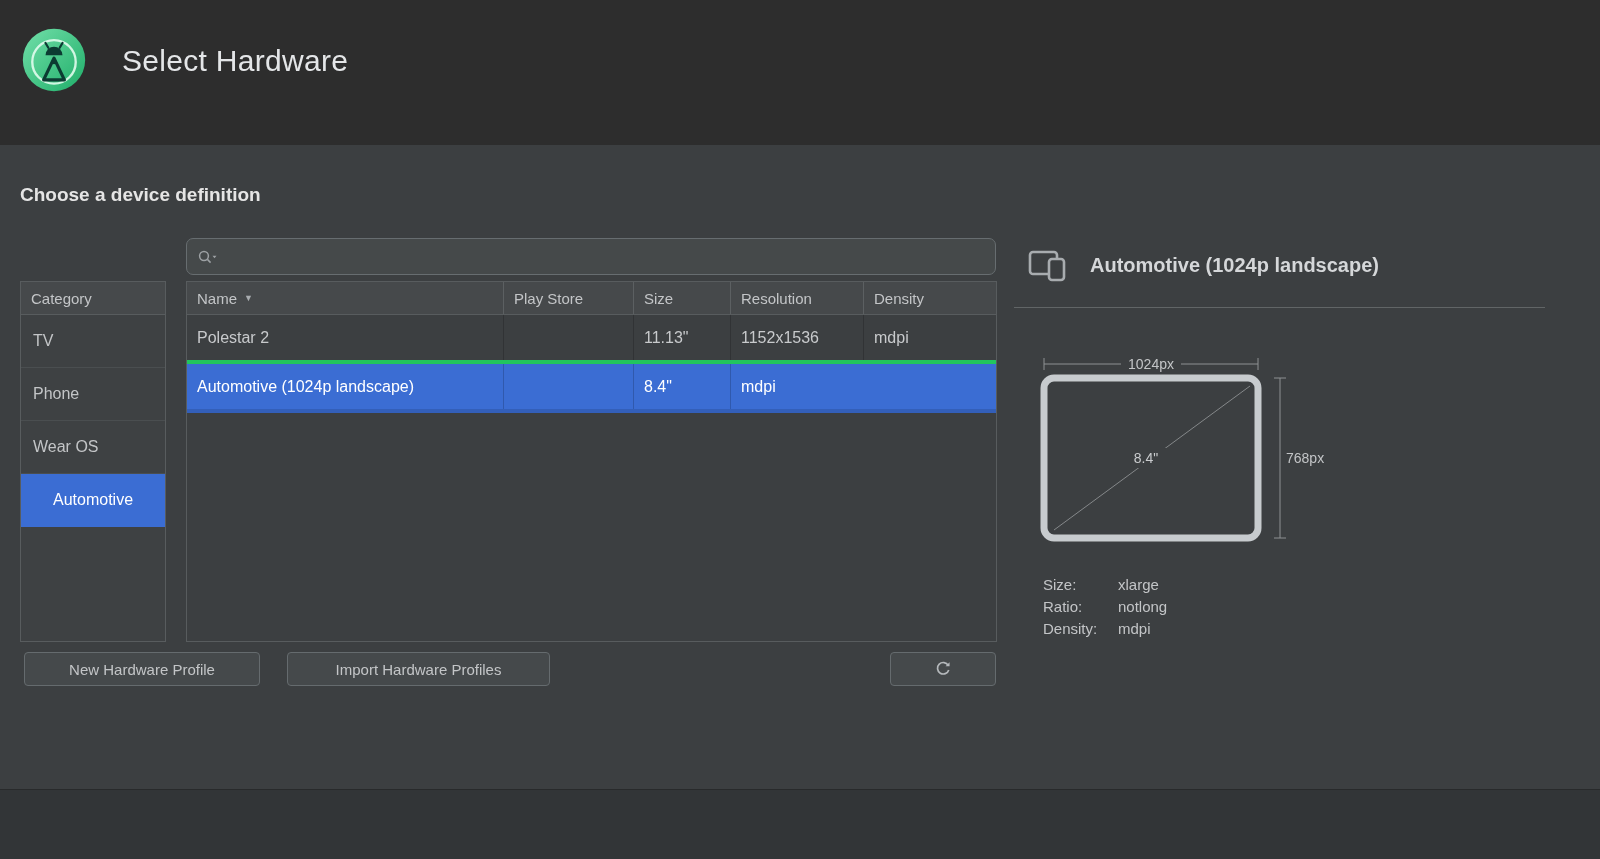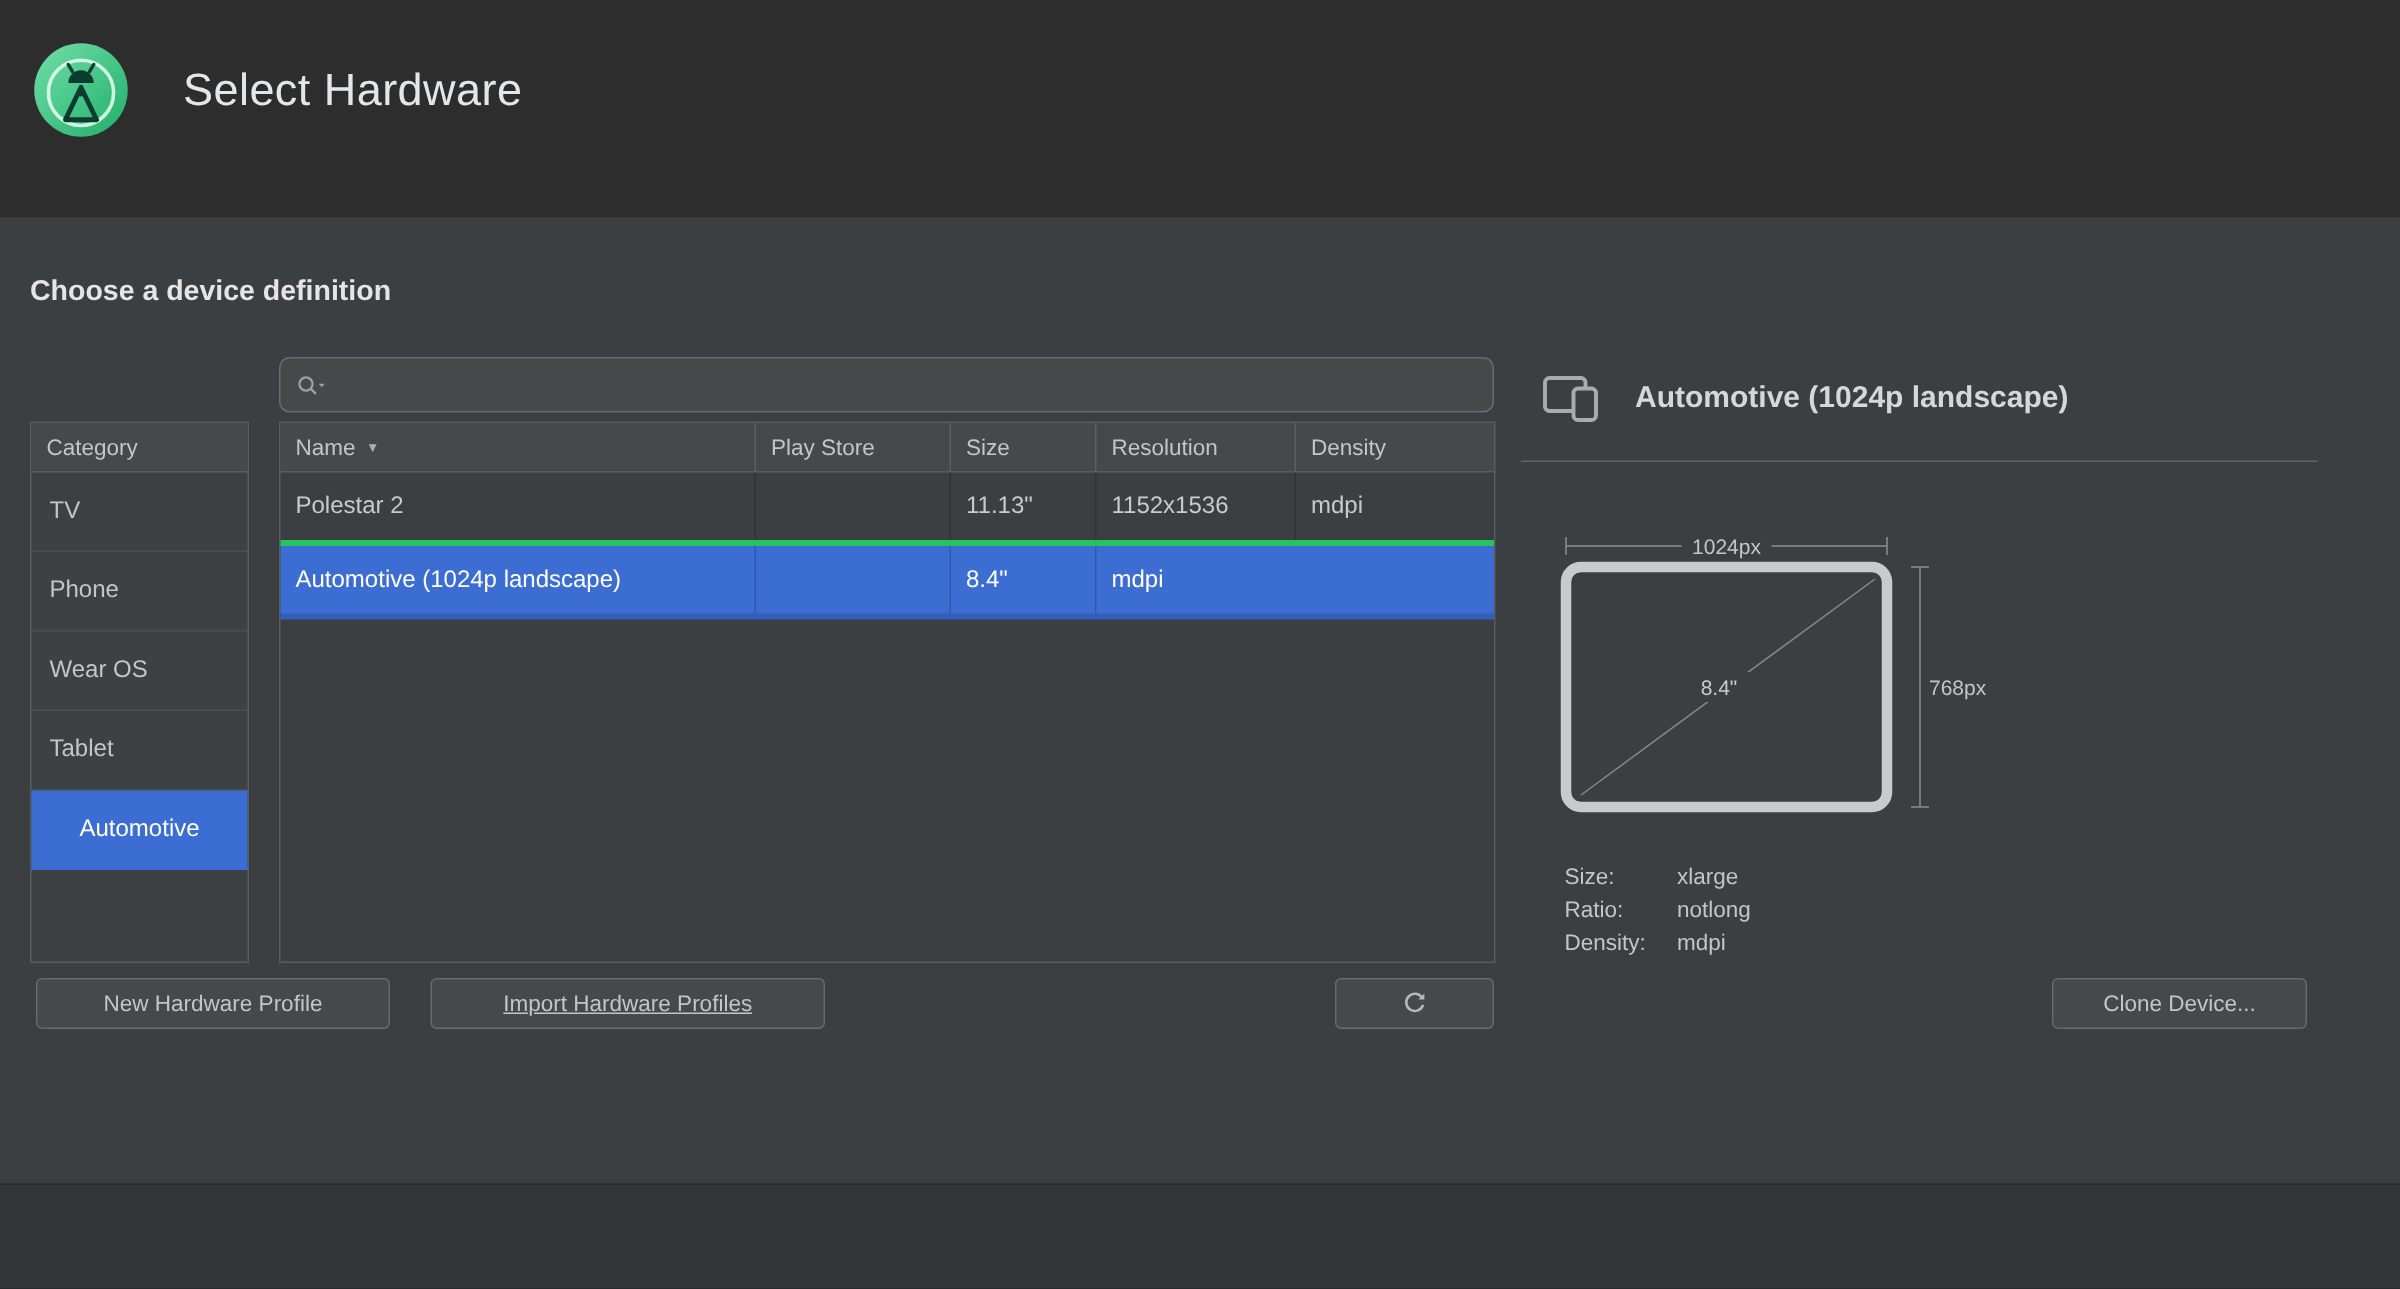--- a/index.html
+++ b/index.html
@@ -54,21 +54,21 @@
   .dt-row.selected { background:var(--selection-blue,#3b6dd3); color:#ffffff;
     border-bottom-color:rgba(0,0,0,0.12); }
   .sort-arrow { font-size:9px; color:#a9adb0; margin-left:7px; }
 
   
   .btn { display:flex; align-items:center; justify-content:center;
     background:#45494b; border:1px solid #656b6e; border-radius:4px;
     color:#c3c5c7; font-size:15px; cursor:pointer;
     font-family:"Liberation Sans",sans-serif; }
   .btn-new      { position:absolute; left:24px;  top:652px; width:236px; height:34px; }
-  .btn-import   { position:absolute; left:287px; top:652px; width:263px; height:34px;text-decoration:underline; }
+  .btn-import   { position:absolute; left:287px; top:652px; width:263px; height:34px; }
   .btn-refresh  { position:absolute; left:890px; top:652px; width:106px; height:34px; }
   .btn-clone    { position:absolute; left:1368px; top:652px; width:170px; height:34px; }
 
   
   .detail-header { position:absolute; left:1028px; top:248px; display:flex;
     align-items:center; }
   .detail-device-icon { margin-right:24px; }
   .detail-title { font-size:20px; font-weight:700; color:#d5d7d9; }
   .detail-divider { position:absolute; left:1014px; top:307px; width:531px;
     height:1px; background:#616566; }
@@ -115,21 +115,20 @@
       <path d="M15.5 6.8 l2 2.4 2-2.4 z" fill="#9da1a4"></path>
     </svg>
     <input type="text" placeholder="" style="">
   </div>
 
   <div class="category">
     <div class="cat-header">Category</div>
     <div class="cat-item">TV</div>
     <div class="cat-item">Phone</div>
     <div class="cat-item">Wear OS</div>
-    <div class="cat-item">Tablet</div>
     <div class="cat-item selected">Automotive</div>
   </div>
 
   <div class="device-table">
     <div class="dt-header">
       <div class="col c-name">
         <span>Name</span>
         <span class="sort-arrow">▼</span>
       </div>
       <div class="col c-play">Play Store</div>
@@ -198,21 +197,20 @@
     <div class="spec-row">
       <span class="spec-label">Ratio:</span>
       <span class="spec-value">notlong</span>
     </div>
     <div class="spec-row">
       <span class="spec-label">Density:</span>
       <span class="spec-value">mdpi</span>
     </div>
   </div>
 
-  <button class="btn btn-clone">Clone Device...</button>
 
   <div class="footer">
     
     
     
     
     
   </div>
 
 </div>

